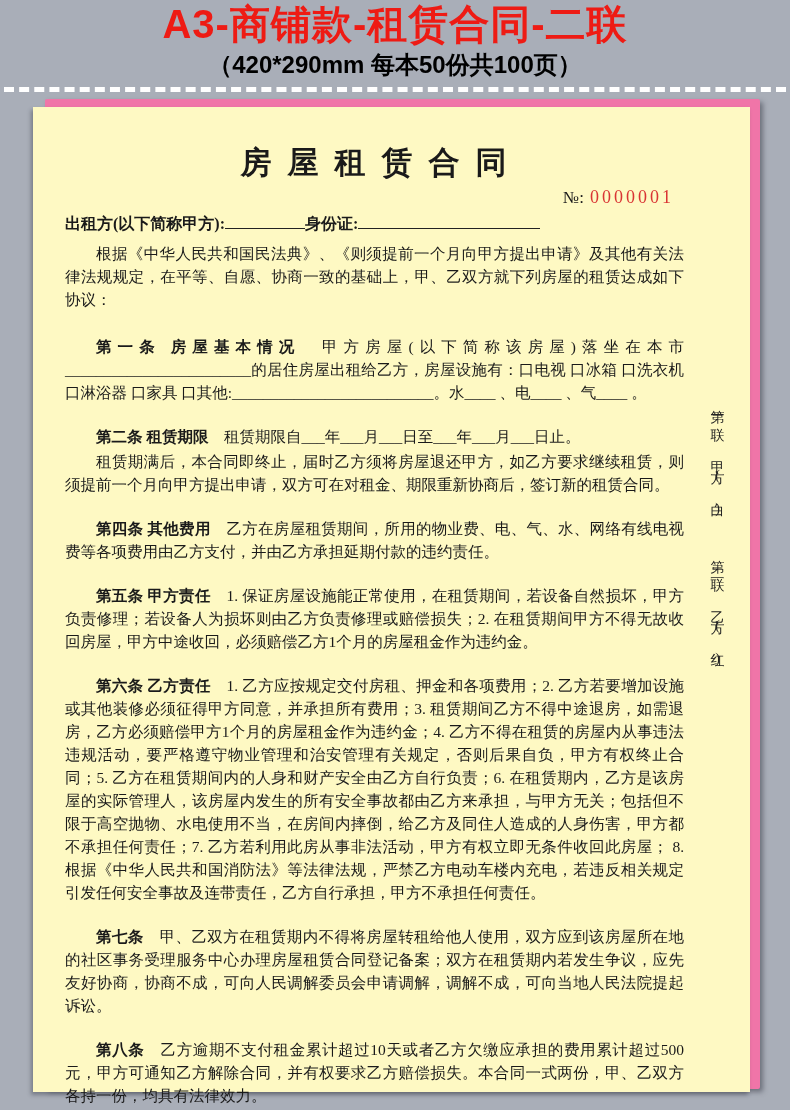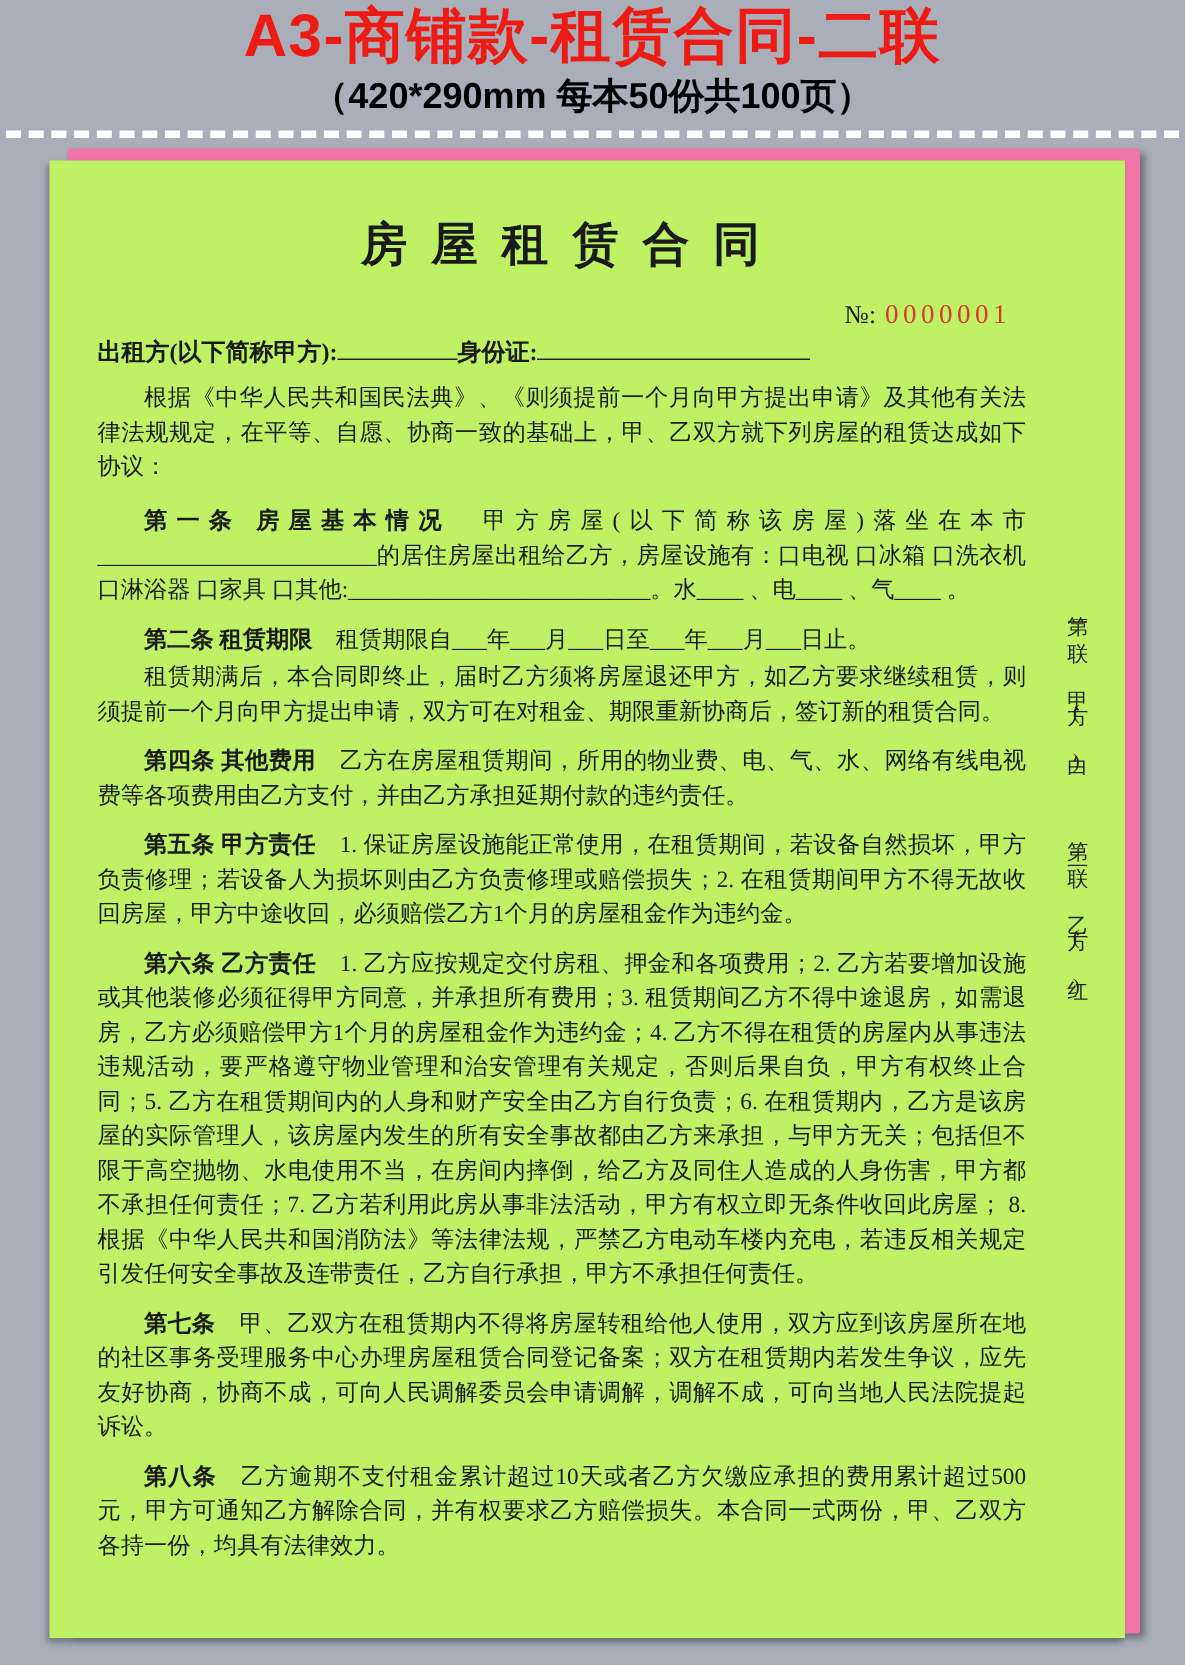--- a/index.html
+++ b/index.html
@@ -25,41 +25,41 @@
   }
   .cutline{width:782px;margin:3px auto 0;border-top:5px dashed #ffffff;height:0;}
   
   .stack{position:relative;width:727px;margin:7px 0 0 33px;height:993px;}
   .pink-sheet{
     position:absolute;left:12px;top:0;right:0;bottom:3px;
     background:var(--pink);border-radius:2px;
     box-shadow:3px 3px 5px rgba(60,64,75,.55);
   }
   .white-sheet{
-    position:absolute;left:0;top:8px;right:10px;bottom:0;background:#bef264;
+    position:absolute;left:0;top:8px;right:10px;bottom:0;background:#fef9c3;
     box-shadow:-2px 3px 4px rgba(60,64,75,.45);
     padding:36px 66px 0 32px;
   }
   
   .c-title{
     text-align:center;font-size:31px;font-weight:bold;letter-spacing:16px;
     line-height:40px;margin-left:14px;
   }
   .serial{
-    text-align:right;font-size:17px;margin:14px 10px 2px 0;line-height:24px;
+    text-align:right;font-size:17px;margin:2px 10px 2px 0;line-height:24px;
   }
   .serial .no{font-family:"Liberation Serif","DejaVu Serif",serif;}
   .serial .num{color:var(--serial-red);letter-spacing:3px;margin-left:6px;font-size:18px;}
   .party-row{font-size:16px;line-height:24px;white-space:nowrap;}
   .party-row b{font-weight:bold;}
   .bl{display:inline-block;border-bottom:1.5px solid #222;height:14px;vertical-align:baseline;}
   .w80{width:80px;} .w182{width:182px;}
   .body-text{font-size:15.5px;line-height:23px;margin-top:6px;}
   p.para{text-indent:2em;text-align:justify;margin-top:2px;}
-  p.sec{margin-top:10px;}
+  p.sec{margin-top:21px;}
   p.sec b{font-weight:bold;}
   .sec-gap{height:3px;}
   
   .side-caption{
     position:absolute;right:24px;top:292px;height:360px;
     writing-mode:vertical-rl;text-orientation:upright;
     font-size:14px;letter-spacing:9px;color:#222;white-space:pre;
   }
 </style>
 </head>

